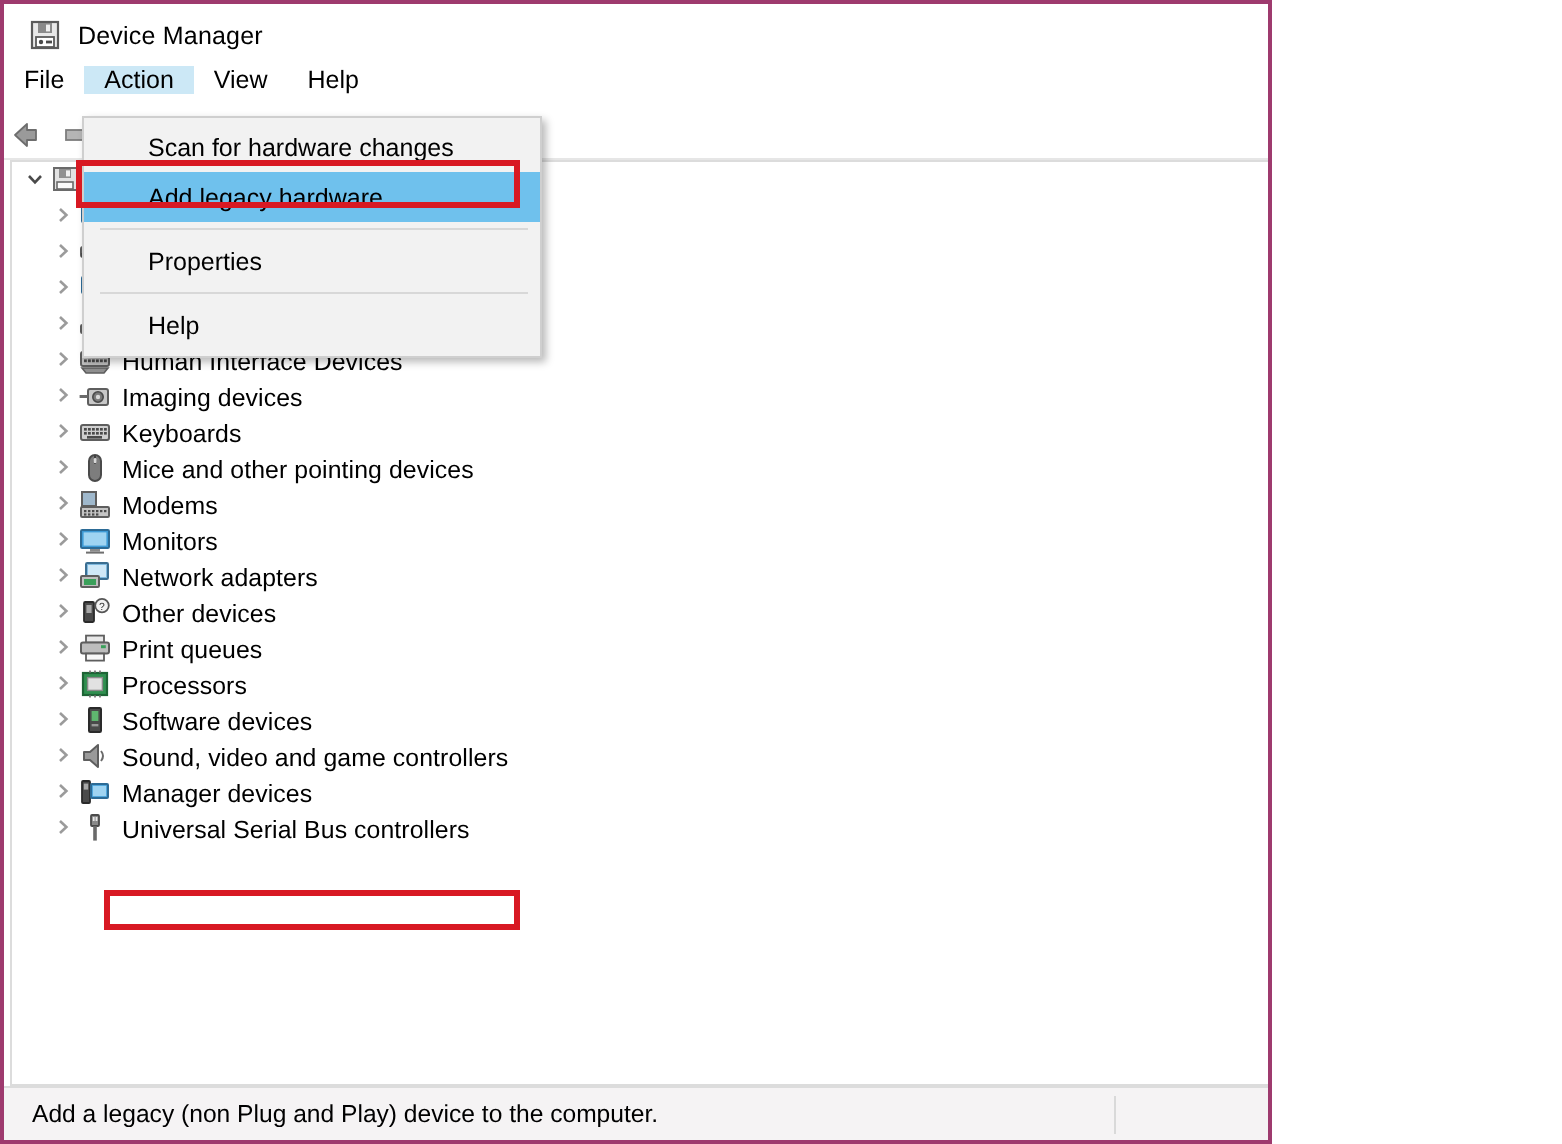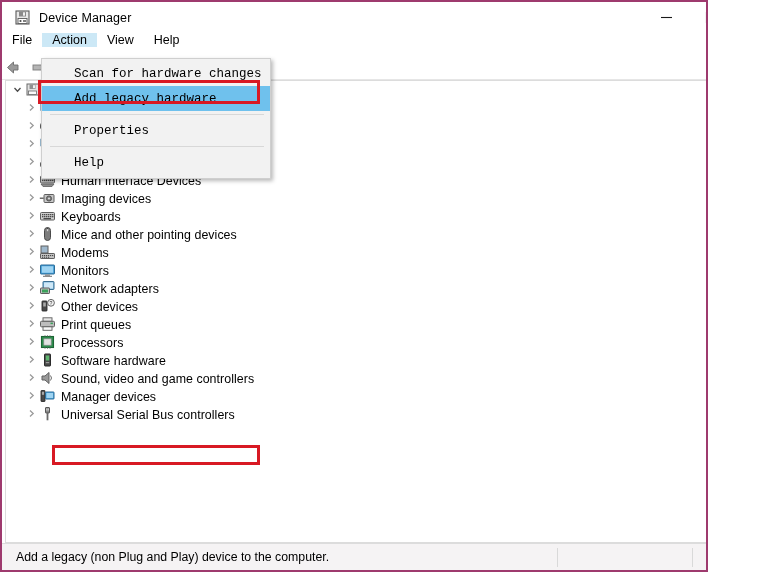--- a/index.html
+++ b/index.html
@@ -5,21 +5,21 @@
   * { box-sizing: border-box; }
   html, body {
     margin: 0; padding: 0;
     width: 781px; height: 572px;
     background: #ffffff;
     font-family: "Liberation Sans", sans-serif;
     overflow: hidden;
   }
   #window {
     position: absolute; left: 0; top: 0;
-    width: 708px; height: 572px;
+    width: 636px; height: 572px;
     background: #ffffff;
     border: 2px solid #9e3a6e;
     border-top-width: 2px;
     overflow: hidden;
   }
 
   
   #titlebar {
     position: absolute; left: 0; top: 0;
     width: 777px; height: 31px;
@@ -107,21 +107,20 @@
 
   
   #dropdown {
     position: absolute; left: 39px; top: 56px;
     width: 230px;
     background: #f2f2f2;
     border: 1px solid #cfcfcf;
     box-shadow: 2px 2px 4px rgba(0,0,0,0.28);
     z-index: 40;
     padding: 2px 0 3px 0;
-    font-family: Liberation Mono, monospace;
   }
   .menu-item {
     height: 25px;
     display: flex; align-items: center;
     padding-left: 32px;
     font-size: 12.5px; color: #000000;
     white-space: nowrap;
     position: relative;
   }
   .menu-item.highlight { background: #6fc1ed; }
@@ -528,21 +527,21 @@
             <polyline points="3,1.5 6.2,4.5 3,7.5" fill="none" stroke="#9b9b9b" stroke-width="1.3"></polyline>
           </svg>
       </div>
       <div class="node-icon">
         <svg width="17" height="16" viewBox="0 0 17 16">
           <rect x="5.5" y="2" width="6" height="12" rx="0.6" fill="#4a4a4a" stroke="#2a2a2a" stroke-width="1"></rect>
           <rect x="6.8" y="3.5" width="3.4" height="5" fill="#5fb56f"></rect>
           <rect x="6.8" y="10" width="3.4" height="1.2" fill="#9a9a9a"></rect>
         </svg>
       </div>
-      <span class="node-label">Software hardware</span>
+      <span class="node-label">Software devices</span>
     </div>
 
     <div class="tree-row">
       <div class="chev">
         <svg width="9" height="9" viewBox="0 0 9 9">
             <polyline points="3,1.5 6.2,4.5 3,7.5" fill="none" stroke="#9b9b9b" stroke-width="1.3"></polyline>
           </svg>
       </div>
       <div class="node-icon">
         <svg width="17" height="16" viewBox="0 0 17 16">

